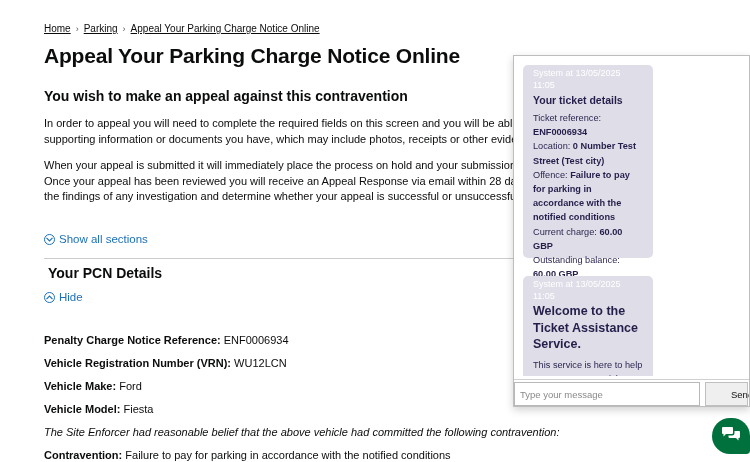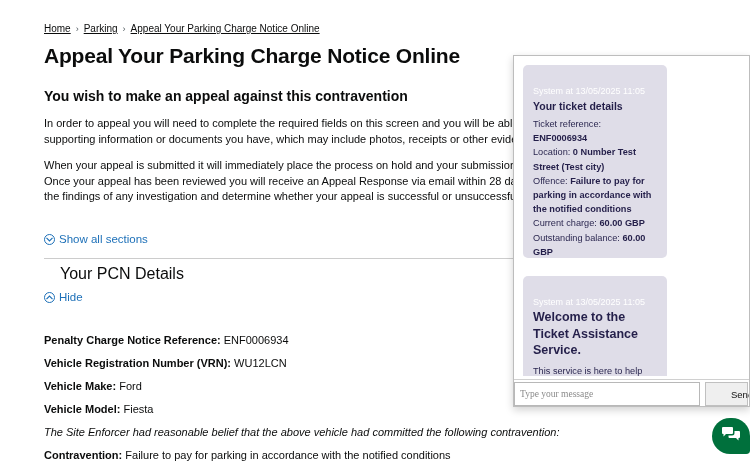--- a/index.html
+++ b/index.html
@@ -15,42 +15,42 @@
     .h2 { position: absolute; top: 88px; left: 0; font-size: 14px; font-weight: bold; white-space: nowrap; }
 
     .para { position: absolute; left: 0; font-size: 11px; line-height: 15.5px; white-space: nowrap; color: #0b0c0c; }
     .p1 { top: 116px; }
     .p2 { top: 158px; }
 
     .link-row { position: absolute; left: 0; font-size: 11.5px; color: #1d70b8; display: flex; align-items: center; white-space: nowrap; cursor: pointer; }
     .link-row .circ { width: 11px; height: 11px; border: 1px solid #1d70b8; border-radius: 50%; margin-right: 4px; display: inline-flex; align-items: center; justify-content: center; font-size: 7px; line-height: 1; }
     .show-all { top: 233px; }
     .divider { position: absolute; left: 0; top: 258px; width: 480px; height: 1px; background: #cccccc; }
-    .h3 { position: absolute; top: 265px; left: 16px; font-size: 16px; font-weight: normal; white-space: nowrap; }
+    .h3 { position: absolute; top: 265px; left: 4px; font-size: 14px; font-weight: bold; white-space: nowrap; }
     .hide { top: 291px; }
 
     .detail { position: absolute; left: 0; font-size: 11px; white-space: nowrap; }
     .detail b { font-weight: bold; }
     .d1 { top: 334px; } .d2 { top: 357px; } .d3 { top: 380px; } .d4 { top: 403px; }
     .d5 { top: 426px; font-style: italic; }
     .d6 { top: 449px; }
 
     
     .chat { position: absolute; left: 513px; top: 55px; width: 237px; height: 352px; background: #ffffff; border: 1px solid #bdbdbd; box-shadow: 0 3px 8px rgba(0,0,0,0.18); overflow: hidden; }
     .chat-msgs { position: absolute; left: 0; top: 0; width: 100%; height: 320px; overflow: hidden; }
-    .bubble { position: absolute; left: 9px; width: 144px; background: #dfdde8; border-radius: 5px; padding: 20px 10px 8px 10px; color: #2b2750; font-size: 9.2px; line-height: 14.2px; }
+    .bubble { position: absolute; left: 9px; width: 130px; background: #dfdde8; border-radius: 5px; padding: 2px 10px 8px 10px; color: #2b2750; font-size: 9.2px; line-height: 14.2px; }
     .b1 { top: 9px; height: 193px; }
     .b2 { top: 220px; height: 120px; }
     .meta { color: #ffffff; font-size: 9px; line-height: 12px; margin-bottom: 1px; }
     .bubble-title { font-weight: bold; font-size: 10.5px; line-height: 16px; margin-bottom: 3px; color: #241f4a; }
     .bubble-title-lg { font-weight: bold; font-size: 12.5px; line-height: 16.5px; margin-bottom: 5px; color: #241f4a; }
     .bubble b { font-weight: bold; color: #241f4a; }
 
     .chat-input-row { position: absolute; left: 0; top: 323px; width: 100%; height: 28px; border-top: 1px solid #d0d0d0; background: #ffffff; }
-    .chat-input { position: absolute; left: 0; top: 2px; width: 186px; height: 24px; border: 1px solid #b8b8b8; padding: 0 5px; font-size: 9.5px; font-family: Liberation Serif, serif; color: #333; }
+    .chat-input { position: absolute; left: 0; top: 2px; width: 186px; height: 24px; border: 1px solid #b8b8b8; padding: 0 5px; font-size: 9.5px; font-family: Liberation Sans, sans-serif; color: #333; }
     .chat-input::placeholder { color: #8a8a8a; }
     .send-btn { position: absolute; left: 191px; top: 2px; width: 43px; height: 24px; border: 1px solid #c0c0c0; background: #efefef; font-size: 9.5px; font-family: "Liberation Sans", sans-serif; color: #111; cursor: pointer; padding-left: 25px; }
 
     .chat-fab { position: absolute; left: 712px; top: 418px; width: 38px; height: 36px; background: #00703c; border-radius: 19px 19px 4px 19px; display: flex; align-items: center; justify-content: center; cursor: pointer; }
   </style>
 </head>
 <body>
 
 <div class="page">
   <nav class="breadcrumb">

